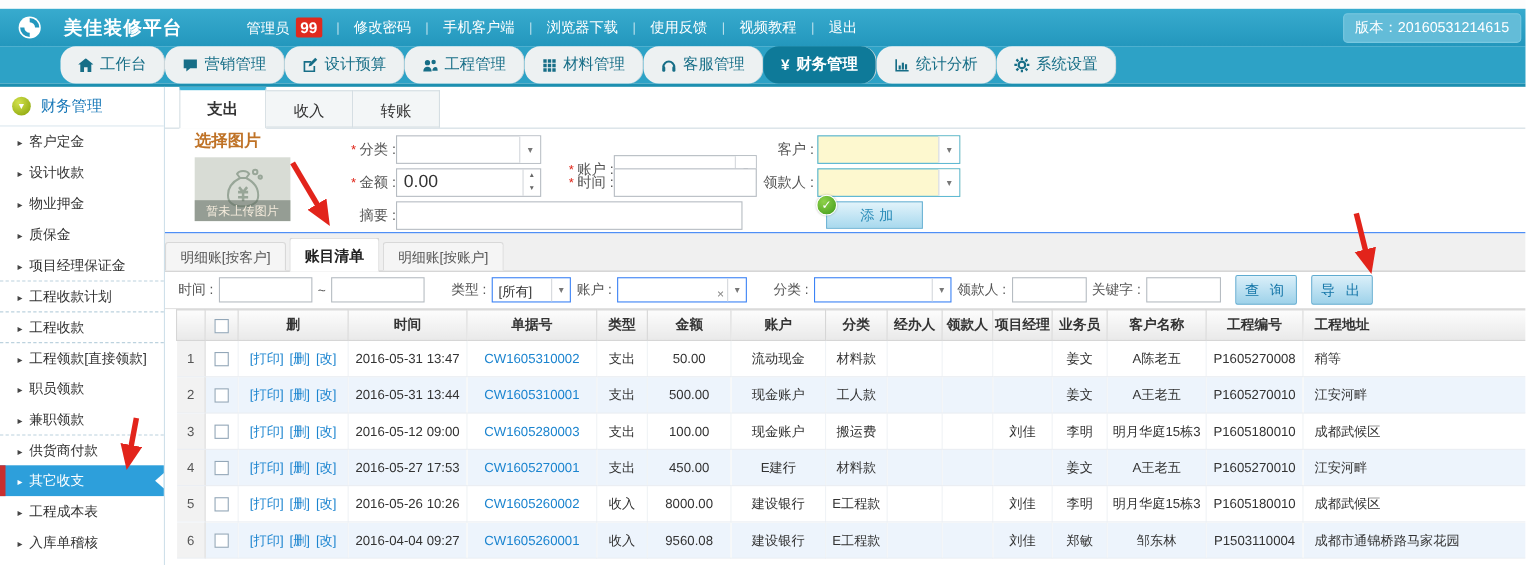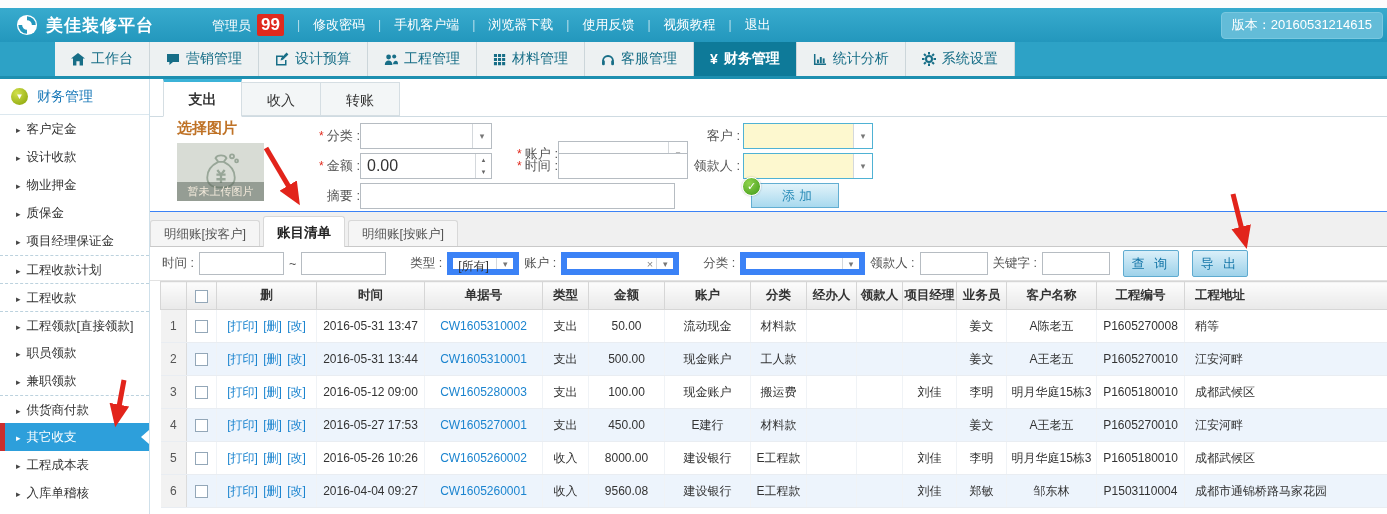--- a/index.html
+++ b/index.html
@@ -2,32 +2,32 @@
 <html><head>
 <meta charset="utf-8">
 <style>
   * { margin:0; padding:0; box-sizing:border-box; }
   html,body { width:1387px; height:514px; overflow:hidden; }
   body { font-family:"Liberation Sans","DejaVu Sans",sans-serif; background:#fff; position:relative; font-size:12px; color:#333; }
 
   
   .top-strip { height:8px; background:#fdfdfd; }
   .header { height:34px; background:linear-gradient(#38abce,#2397bd); display:flex; align-items:center; color:#fff; }
-  .logo { display:flex; align-items:center; gap:8px; margin-left:16px; }
+  .logo { display:flex; align-items:center; gap:20px; margin-left:16px; }
   .logo svg { display:block; }
   .logo-text { font-size:17px; font-weight:bold; letter-spacing:1px; }
   .top-menu { display:flex; align-items:center; margin-left:58px; font-size:13px; }
   .top-menu .sep { margin:0 13px; color:rgba(255,255,255,.65); font-size:12px; }
   .tm-link { color:#fff; cursor:pointer; }
-  .badge { display:inline-block; background:#e02a1e; color:#fff; font-size:17px; padding:1px 4px; margin-left:6px; border-radius:2px; font-weight:bold; }
+  .badge { display:inline-block; background:#e02a1e; color:#fff; font-size:14px; padding:1px 4px; margin-left:6px; border-radius:2px; font-weight:bold; }
   .version { margin-left:auto; margin-right:4px; background:#63bcd8; border:1px solid #79c8e0; color:#fff; font-size:13px; padding:3px 10px 4px; border-radius:4px; white-space:nowrap; }
 
   
   .nav { height:34px; background:#2da2c6; display:flex; padding-left:55px; }
-  .nav-tab { display:flex; align-items:center; gap:6px; padding:0 16px; background:#edf1f2; color:#176e87; font-size:14px; border-right:1px solid #ccd6da; cursor:pointer; white-space:nowrap; }
+  .nav-tab { display:flex; align-items:center; gap:6px; padding:0 16px; background:#edf1f2; color:#176e87; font-size:14px; border-right:1px solid #ccd6da; cursor:pointer; white-space:nowrap;border-radius:14px; }
   .nav-tab svg { display:block; }
   .nav-tab.active { background:#0e7a99; color:#fff; font-weight:bold; }
   .nav-accent { height:3px; background:#1d8fb0; }
   .yen-ic { font-size:14px; font-weight:bold; }
 
   
   .content { display:flex; height:435px; }
 
   
   .sidebar { width:150px; border-right:1px solid #cfe0ea; background:#fff; overflow:hidden; }
@@ -72,21 +72,21 @@
   
   .sub-tabs { height:35px; background:#f0f0f0; border-bottom:1px solid #c9c9c9; display:flex; align-items:flex-end; gap:3px; }
   .stab { height:26px; line-height:26px; padding:0 13px; font-size:12.5px; color:#555; background:#f5f5f5; border:1px solid #d8d8d8; border-bottom:none; border-radius:3px 3px 0 0; cursor:pointer; }
   .stab.active { background:#fff; height:31px; line-height:31px; font-weight:bold; color:#222; font-size:13.5px; margin-bottom:-1px; }
 
   
   .filter { height:34px; display:flex; align-items:center; padding-left:12px; gap:5px; border-bottom:1px solid #e2e2e2; font-size:12.5px; color:#555; }
   .filter .lb { white-space:nowrap; }
   .fin { height:23px; border:1px solid #b6bcc2; background:#fff; }
   .w85 { width:85px; } .w68 { width:68px; }
-  .fsel { height:23px; border:6px solid #3b82f6; background:#fff; display:flex; align-items:flex-start; }
+  .fsel { height:23px; border:1px solid #3b82f6; background:#fff; display:flex; align-items:flex-end; }
   .fsel .val { flex:1; padding:0 5px; font-size:12px; color:#333; }
   .fsel .clr { color:#888; font-size:11px; padding:0 3px; cursor:pointer; }
   .fsel .dd { width:17px; align-self:stretch; border-left:1px solid #d4d8dc; display:flex; align-items:center; justify-content:center; color:#777; font-size:9px; cursor:pointer; }
   .gap { width:14px; }
   .qbtn { width:56px; height:27px; background:linear-gradient(#daeff9,#9ed2ea); border:1px solid #5fabd0; color:#1576a8; font-size:13px; letter-spacing:3px; border-radius:2px; cursor:pointer; margin-left:8px; }
 
   
   .grid { margin-left:10px; width:1227px; overflow:hidden; }
   table { border-collapse:collapse; table-layout:fixed; width:1264px; }
   th { height:28px; background:linear-gradient(#fcfcfc,#e9e9e9); border:1px solid #d6d6d6; font-size:12.5px; font-weight:bold; color:#333; white-space:nowrap; overflow:hidden; }

